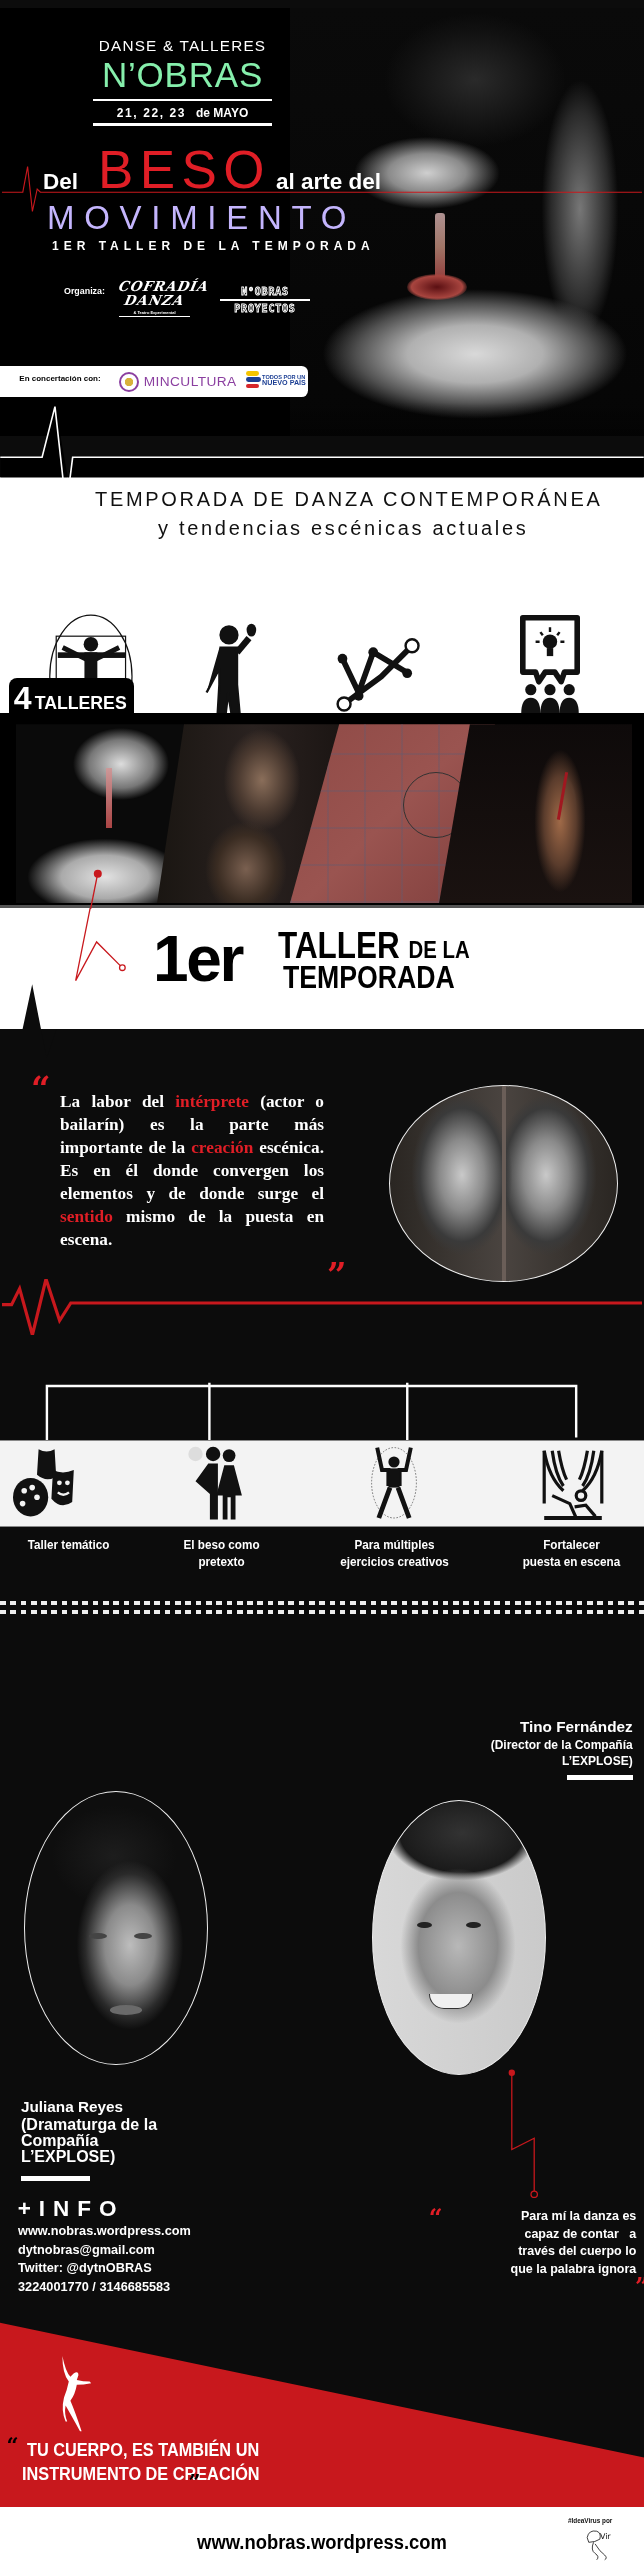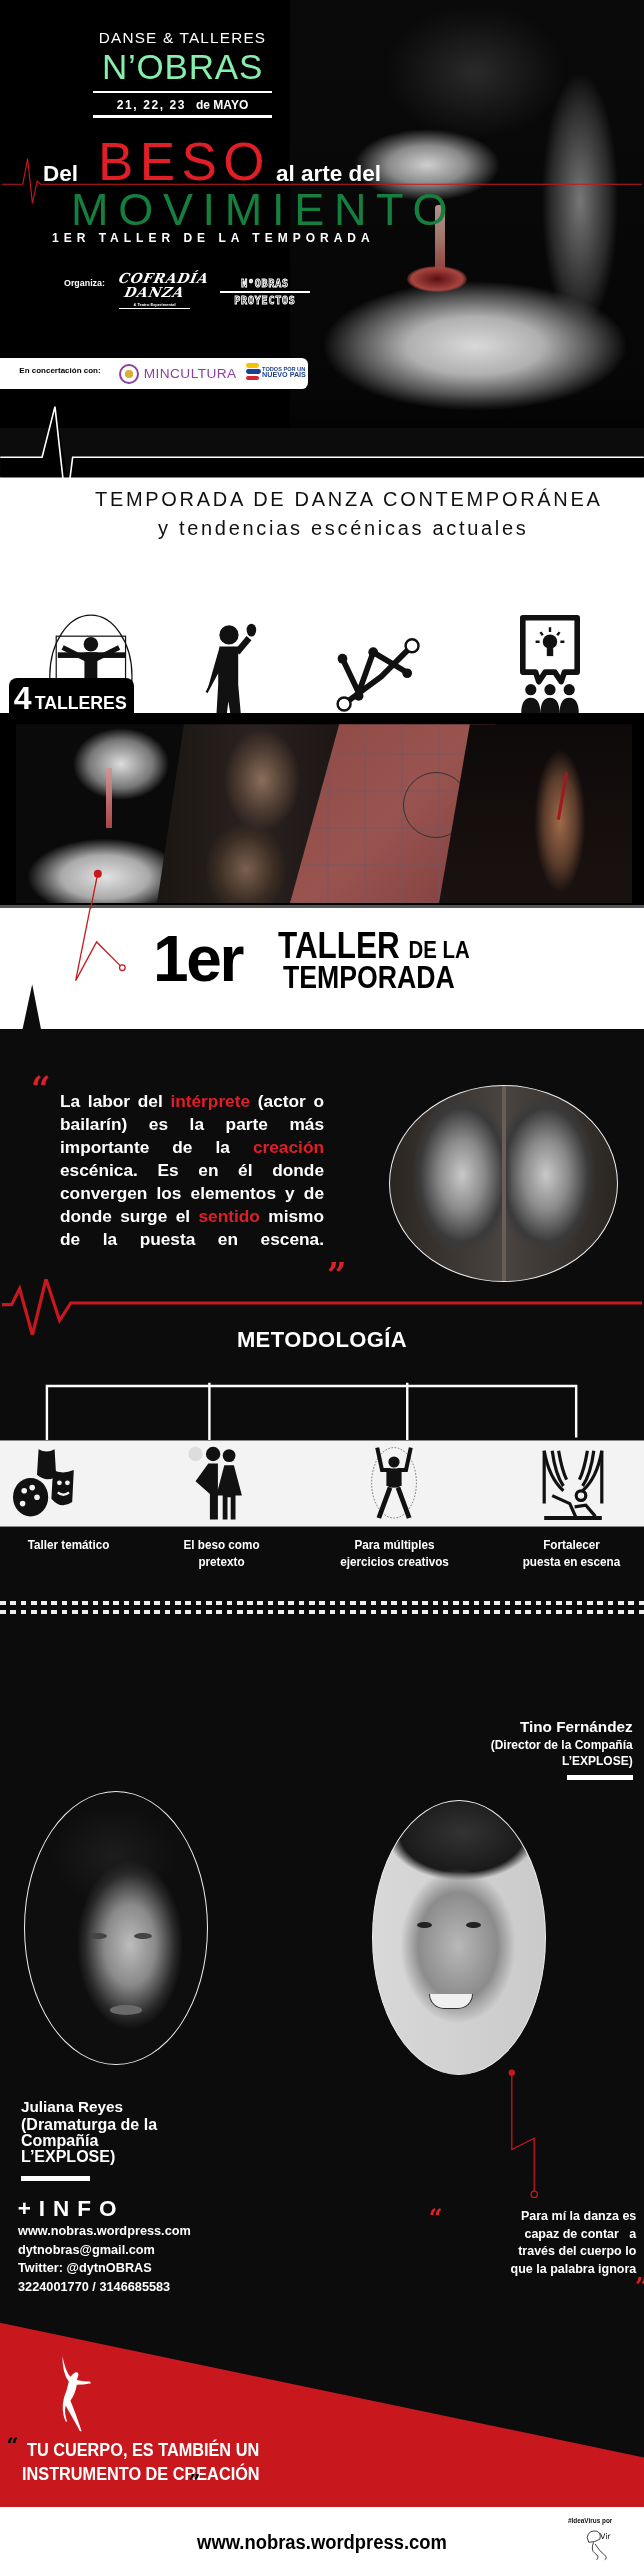--- a/index.html
+++ b/index.html
@@ -1,21 +1,21 @@
 <!DOCTYPE html>
 <html style="font-size:13px"><head>
 <meta charset="utf-8">
 <style>
   * { box-sizing: border-box; margin: 0; padding: 0; }
   html, body { width: 644px; background: #0c0c0c; }
   body { font-family: "Liberation Sans", "DejaVu Sans", sans-serif; color: #fff; }
   .page { position: relative; width: 644px; height: 2576px; overflow: hidden; background: #0c0c0c; }
 
   
-  .hero { position: absolute; left: 0; top: 0; width: 644px; height: 428px; background: #000; overflow: hidden; }
+  .hero { position: absolute; left: 0; top: 8px; width: 644px; height: 428px; background: #000; overflow: hidden; }
   .hero-photo { position: absolute; left: 290px; top: 0; width: 354px; height: 477px;
     background:
       radial-gradient(ellipse 121px 89px at 185px 72px, #2a2a2a 0%, #111 55%, transparent 75%),
       radial-gradient(ellipse 97px 48px at 137px 165px, #cfcfcf 0%, #8a8a8a 40%, transparent 75%),
       radial-gradient(ellipse 169px 72px at 185px 346px, #d9d9d9 0%, #b0b0b0 40%, #505050 70%, transparent 90%),
       radial-gradient(ellipse 48px 161px at 290px 201px, #777 0%, #2a2a2a 60%, transparent 80%),
       linear-gradient(180deg, #0a0a0a 0%, #050505 100%);
   }
   .hero-stream { position: absolute; left: 435px; top: 205px; width: 9.7px; height: 68px;
     background: linear-gradient(180deg, #caa 0%, #b87 50%, #a44 100%); border-radius: 3.2px; opacity: .85; }
@@ -28,21 +28,21 @@
   .brand-top { font-size: 15.3px; letter-spacing: 1.2px; color: #fff; font-weight: 400; }
   .brand-main { font-size: 35px; letter-spacing: 0.8px; line-height: 39px; font-weight: 400; color: #86efac; }
   .brand-rule { height: 2.4px; background: #fff; margin: 4.8px 0 0 0; }
   .brand-dates { font-size: 12px; font-weight: 700; letter-spacing: 1.6px; padding: 4.8px 0 3.2px; }
   .brand-dates .de { letter-spacing: 0; }
 
   .title-line1 { position: absolute; left: 43px; top: 135px; width: 338px; height: 56px; }
   .t-del { position: absolute; left: 0; top: 26px; font-size: 22.5px; font-weight: 700; color: #fff; }
   .t-beso { position: absolute; left: 55px; top: 0; font-size: 53px; letter-spacing: 6.4px; color: #e01e26; font-weight: 400; line-height: 53px; }
   .t-arte { position: absolute; left: 233px; top: 26px; font-size: 22.5px; font-weight: 700; color: #fff; white-space: nowrap; }
-  .title-mov { position: absolute; left: 47px; top: 187px; font-size: 45px; letter-spacing: 9.7px; color: #15803d; font-weight: 400; line-height: 45px; white-space: nowrap; margin-left: 24px; }
+  .title-mov { position: absolute; left: 47px; top: 187px; font-size: 33px; letter-spacing: 9.7px; color: #c4b5fd; font-weight: 400; line-height: 45px; white-space: nowrap; }
   .hero-ecg { position: absolute; left: 0; top: 157px; width: 644px; height: 56px; }
   .title-sub { position: absolute; left: 52px; top: 231px; font-size: 12px; font-weight: 700; letter-spacing: 5px; color: #fff; white-space: nowrap; }
 
   .org-label { position: absolute; left: 64px; top: 278px; font-size: 8.9px; font-weight: 700; color: #fff; }
   .logo-cofradia { position: absolute; left: 119px; top: 272px; width: 71px; height: 48px; text-align: center; }
   .logo-cofradia .c1 { font-family: "DejaVu Serif", serif; font-style: italic; font-weight: 700; font-size: 13.7px; line-height: 13.7px; transform: skewX(-12deg); display: block; letter-spacing: 0.8px; }
   .logo-cofradia .c2 { font-size: 4px; font-weight: 700; border-bottom: 0.8px solid #fff; padding-bottom: 1.6px; margin-top: 2.4px; display: block; }
   .logo-nobras { position: absolute; left: 220px; top: 278px; width: 90px; text-align: center; }
   .logo-nobras .n1, .logo-nobras .n2 { font-family: "DejaVu Sans Mono", monospace; font-weight: 700; font-size: 10px; letter-spacing: 0.8px; color: #000;
     -webkit-text-stroke: 0.8px #fff; text-shadow: 0 0 0 #fff; }
@@ -100,21 +100,21 @@
   .first { position: absolute; left: 0; top: 908px; width: 644px; height: 121px; background: #fff; }
   .first-1er { position: absolute; left: 153px; top: 19.3px; font-size: 64px; font-weight: 700; color: #000; letter-spacing: -2.4px; line-height: 64px; }
   .first-taller { position: absolute; left: 278px; top: 19.3px; font-size: 37px; font-weight: 700; color: #000; line-height: 37px; transform: scaleX(.85); transform-origin: left top; white-space: nowrap; }
   .first-taller .small { font-size: 24px; }
   .first-temp { position: absolute; left: 283px; top: 54px; font-size: 31px; font-weight: 700; color: #000; line-height: 32px; transform: scaleX(.86); transform-origin: left top; white-space: nowrap; }
 
   
   .dark { position: absolute; left: 0; top: 1029px; width: 644px; height: 1296px; background: #0c0c0c; }
   .q-open { position: absolute; left: 31px; top: 42px; font-size: 34px; color: #e01e26; font-weight: 700; font-family: "DejaVu Serif", serif; line-height: 34px; }
   .q-close { position: absolute; left: 327px; top: 229px; font-size: 34px; color: #e01e26; font-weight: 700; font-family: "DejaVu Serif", serif; line-height: 34px; }
-  .quote-text { position: absolute; left: 60px; top: 61px; width: 264px; font-size: 17.3px; font-weight: 700; line-height: 23px; text-align: justify; text-align-last: justify; color: #fff; }
+  .quote-text { position: absolute; left: 60px; top: 61px; width: 264px; font-size: 17.3px; font-weight: 700; line-height: 23px; text-align: justify; text-align-last: justify; color: #fff; font-family: Liberation Serif, serif; }
   .quote-text .hl { color: #e01e26; }
   .feet { position: absolute; left: 389px; top: 56px; width: 229px; height: 197px; border-radius: 50%; border: 1.6px solid #eee; overflow: hidden;
     background:
       radial-gradient(ellipse 56px 89px at 72px 89px, #c9c9c9 0%, #8a8a8a 40%, #3a3a3a 75%, transparent 90%),
       radial-gradient(ellipse 56px 89px at 156px 89px, #c9c9c9 0%, #8a8a8a 40%, #3a3a3a 75%, transparent 90%),
       linear-gradient(90deg, #2a2622 0%, #4a4440 50%, #2a2622 100%); }
   .feet::after { content: ""; position: absolute; left: 112px; top: 0; width: 4px; height: 100%; background: #6a5e58; }
 
   .ecg-red { position: absolute; left: 0; top: 250px; width: 644px; height: 56px; }
   .metod-title { position: absolute; left: 0; top: 298px; width: 644px; text-align: center; font-size: 22px; font-weight: 700; color: #fff; letter-spacing: 0.4px; }
@@ -353,21 +353,20 @@
     <div class="quote-text">
       <span>La labor del </span><span class="hl">intérprete</span><span> (actor o bailarín) es la parte más importante de la </span><span class="hl">creación</span><span> escénica. Es en él donde convergen los elementos y de donde surge el </span><span class="hl">sentido</span><span> mismo de la puesta en escena.</span>
     </div>
     <div class="q-close">”</div>
     <div class="feet"></div>
 
     <svg class="ecg-red" viewBox="0 0 800 70">
       <polyline points="0,32 12,32 22,12 38,70 55,0 72,52 86,30 800,30" fill="none" stroke="#c8181d" stroke-width="4"></polyline>
     </svg>
 
-    <div class="metod-title">METODOLOGÍA</div>
     <svg class="tree" viewBox="0 0 800 92">
       <path d="M58 92 V10 H716 V74 M260 6 V92 M506 6 V92 M58 10 V92" fill="none" stroke="#fff" stroke-width="3"></path>
     </svg>
 
     <div class="metod-band">
       <svg class="metod-icon" style="left:13px" width="72" height="76" viewBox="0 0 90 95">
         <path d="M32 4 Q42 10 52 4 L54 38 Q42 46 30 36 Z" fill="#111"></path>
         <path d="M50 30 Q62 36 76 30 L74 70 Q60 80 48 66 Z" fill="#111"></path>
         <circle cx="58" cy="46" r="3" fill="#f3f3f3"></circle>
           <circle cx="68" cy="46" r="3" fill="#f3f3f3"></circle>

